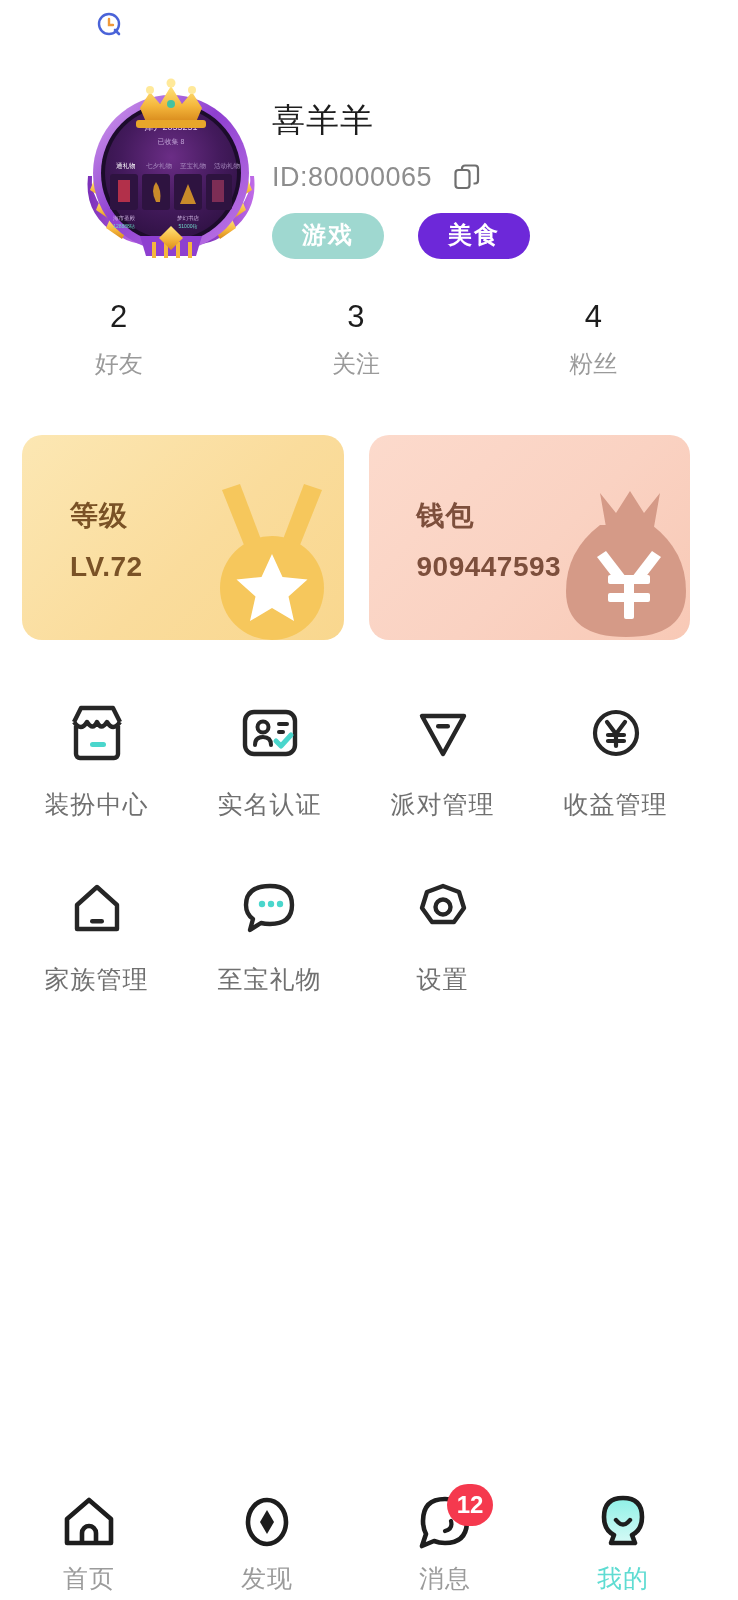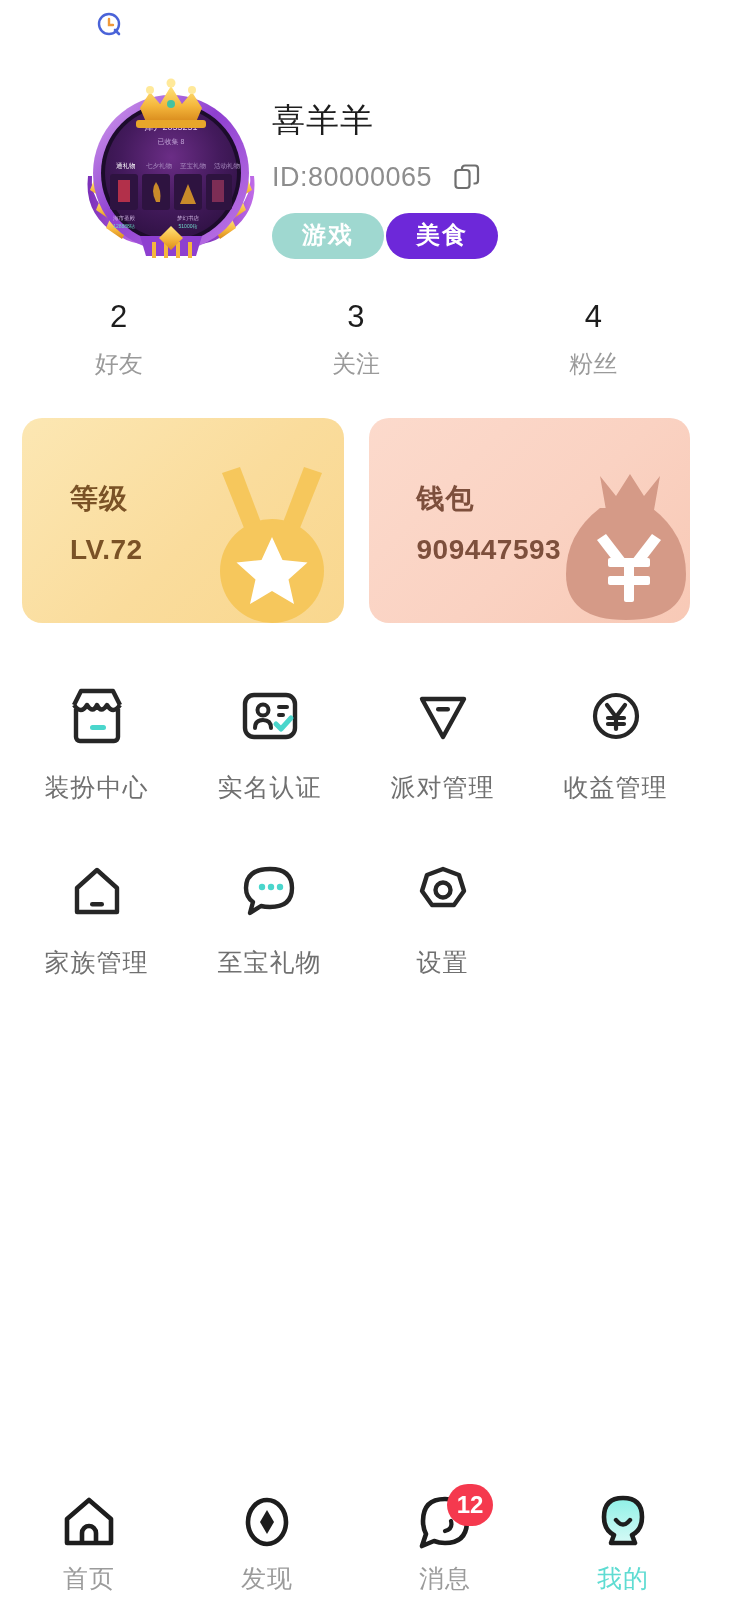--- a/index.html
+++ b/index.html
@@ -33,35 +33,35 @@
   .profile-info {
     margin-left: 8px; padding-top: 32px;
   }
   .username {
     font-size: 33px; font-weight: 400; color: #1d1d1d;
     letter-spacing: 1px; line-height: 1.2;
   }
   .idrow { display:flex; align-items:center; margin-top: 22px; }
   .idtext { font-size: 27px; color: #8d8d8d; letter-spacing: .5px; }
   .copy-icon { margin-left: 22px; width: 26px; height: 26px; }
-  .tags { display:flex; gap: 2px; margin-top: 20px; }
+  .tags { display:flex; gap: 34px; margin-top: 20px; }
   .tag {
     border-radius: 28px; padding: 9px 30px 11px;
     font-size: 24px; color: #ffffff; font-weight: 700;
     letter-spacing: 2px; line-height: 1.1;
   }
 
   
   .stats { display:flex; margin-top: 40px; }
   .stat { flex:1; text-align:center; }
   .stat-num { font-size: 31px; color:#1d1d1d; font-weight:400; }
   .stat-lbl { font-size: 24px; color:#9a9a9a; margin-top: 13px; }
 
   
-  .cards { display:flex; gap: 25px; padding: 0 22px; margin-top: 38px; }
+  .cards { display:flex; gap: 25px; padding: 0 22px; margin-top: 55px; }
   .card {
     position: relative; flex:1; height: 205px;
     border-radius: 20px; overflow: hidden;
   }
   .card.level  { background: linear-gradient(135deg,#fce7b3 0%,#fadc9c 55%,#f9d78e 100%); }
   .card.wallet { background: linear-gradient(135deg,#fcdacc 0%,#fad2c2 55%,#f8c9b6 100%); }
   .card-body { position:relative; z-index:2; padding: 62px 0 0 48px; }
   .card-title { font-size: 28px; font-weight: 700; letter-spacing: 1px; }
   .card-value { font-size: 28px; font-weight: 700; margin-top: 16px; letter-spacing: .5px; }
   .card.level  .card-title, .card.level  .card-value { color:#7a5226; }

